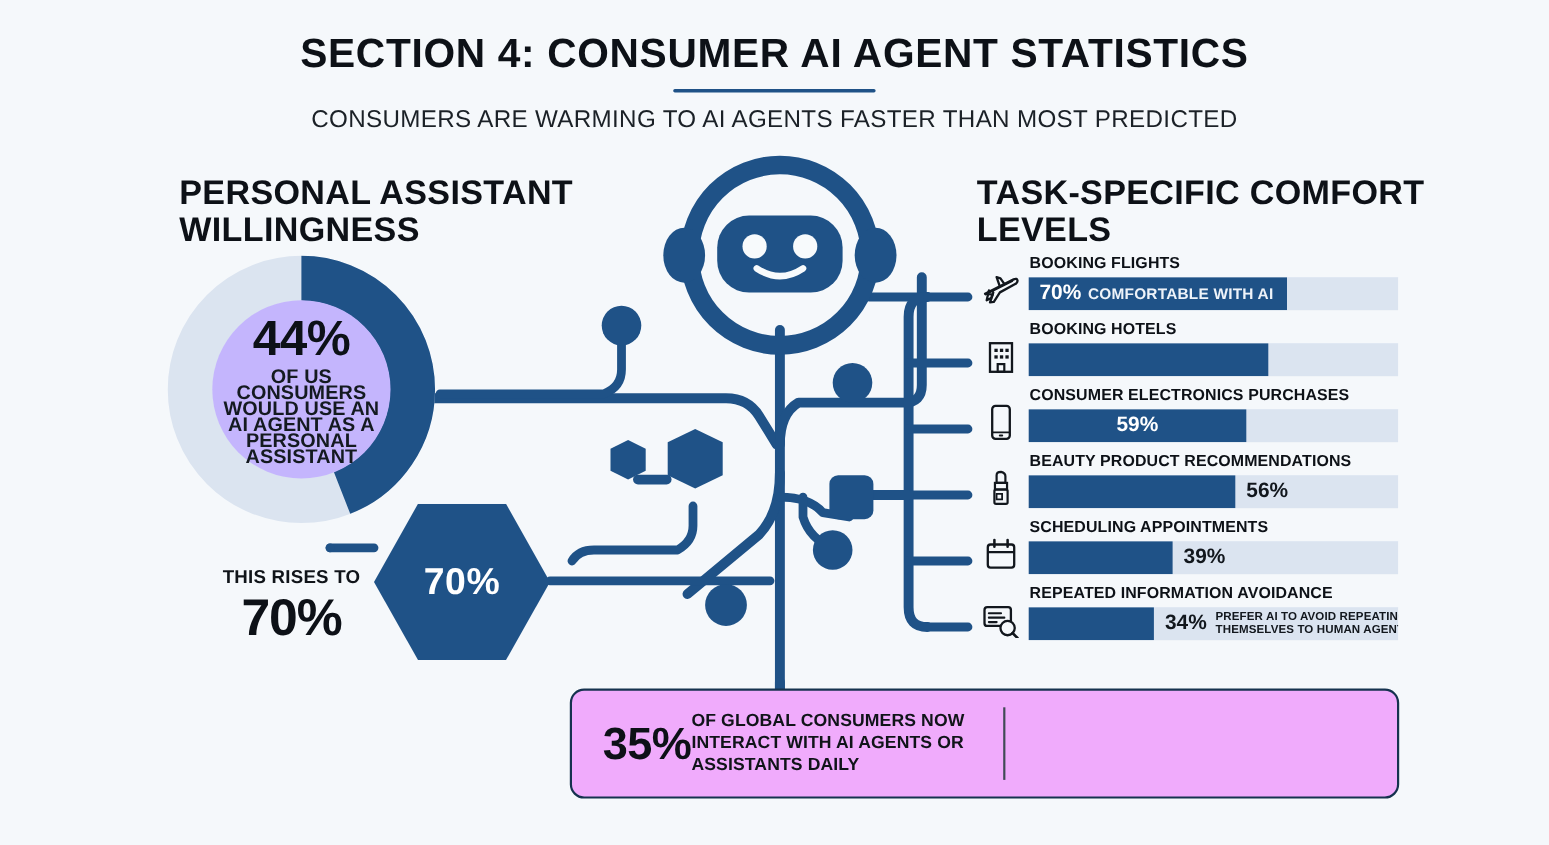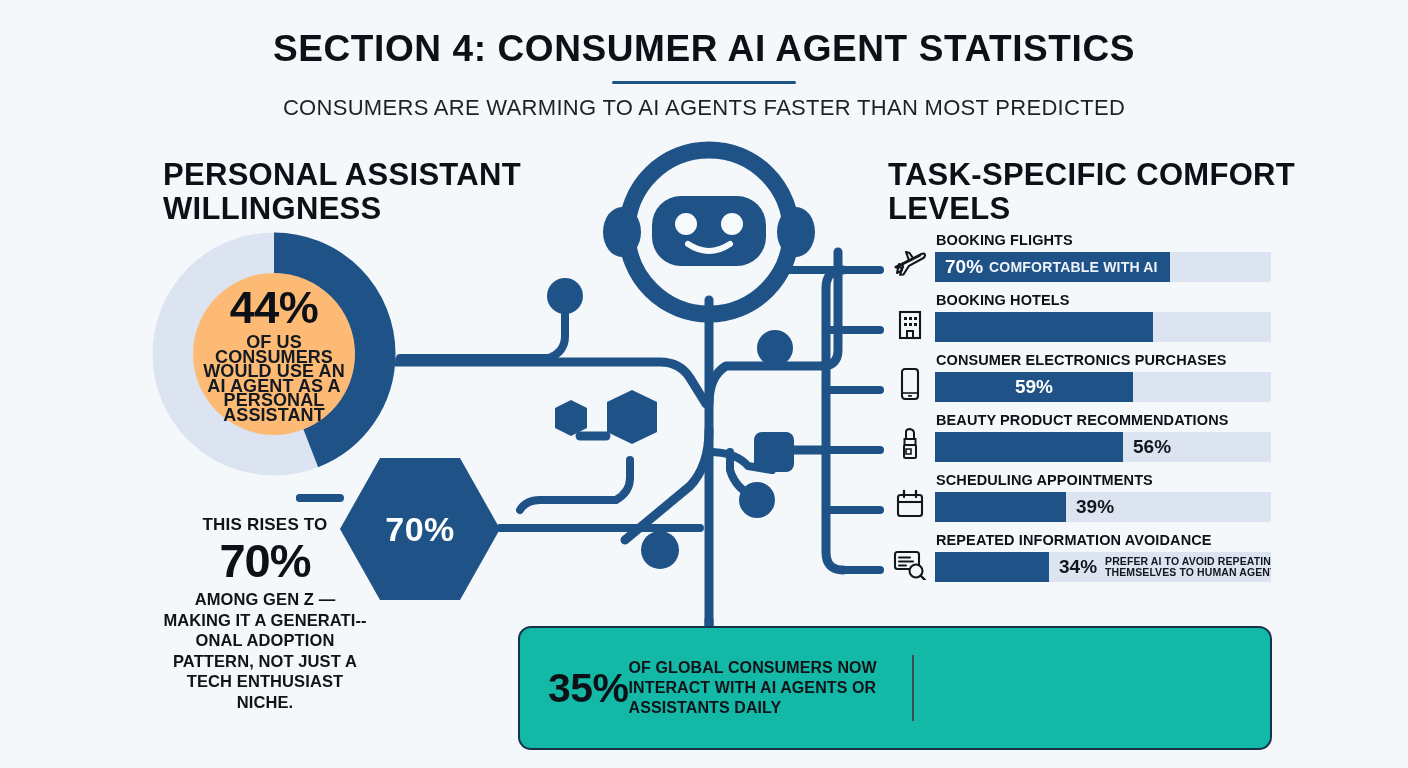--- a/index.html
+++ b/index.html
@@ -33,21 +33,21 @@
     position:absolute; font-size:31px; font-weight:bold;
     line-height:34px; letter-spacing:0.3px; color:#0d1117;
   }
 
   
   #left-head { left:163px; top:158px; width:420px; }
 
   #donut-wrap { position:absolute; left:152px; top:232px; width:244px; height:244px; }
   #donut-center {
     position:absolute; left:41px; top:41px; width:162px; height:162px;
-    border-radius:50%; background:#fdba74;
+    border-radius:50%; background:#c4b5fd;
     display:flex; flex-direction:column; align-items:center; justify-content:center;
     text-align:center;
   }
   #donut-value { font-size:45px; font-weight:bold; line-height:44px; color:#0d1117; letter-spacing:-0.5px; }
   #donut-caption {
     margin-top:5px; font-size:18px; font-weight:bold; line-height:14.5px;
     color:#141a20; letter-spacing:0.1px;
   }
 
   #rise-block { position:absolute; left:160px; top:515px; width:210px; text-align:center; }
@@ -94,22 +94,22 @@
     display:flex; align-items:center; gap:8px; white-space:nowrap;
   }
   .bar-outside .pct { font-size:19px; font-weight:bold; color:#12171d; }
   .bar-outside .txt2 {
     font-size:10.5px; font-weight:bold; line-height:11.5px;
     color:#12171d; letter-spacing:0.1px;
   }
 
   
   #callout {
-    position:absolute; left:518px; top:626px; width:754px; height:124px;
-    border:2px solid #16324f; border-radius:13px; background:#14b8a6;
+    position:absolute; left:518px; top:626px; width:754px; height:100px;
+    border:2px solid #16324f; border-radius:13px; background:#f0abfc;
     display:flex; align-items:center;
   }
   #callout-left { display:flex; align-items:center; padding-left:28px; width:392px; }
   #co-pct { font-size:41px; font-weight:bold; letter-spacing:-0.5px; color:#0d1117; }
   #co-text { font-size:16px; font-weight:bold; line-height:20px; letter-spacing:0.1px; color:#101419; }
   #co-divider { width:2px; height:66px; background:#404a55; }
   #callout-right { padding-left:26px; width:352px; }
   #co-text2 { font-size:17px; font-weight:bold; line-height:20px; letter-spacing:0.1px; color:#101419; }
   #co-text2 .big { font-size:21px; }
 
@@ -193,21 +193,20 @@
     </svg>
     <div id="donut-center">
       <div id="donut-value">44%</div>
       <div id="donut-caption">OF US CONSUMERS WOULD USE AN AI AGENT AS A PERSONAL ASSISTANT</div>
     </div>
   </div>
 
   <div id="rise-block">
     <div id="rise-pre">THIS RISES TO</div>
     <div id="rise-value">70%</div>
-    <div id="rise-body">AMONG GEN Z — MAKING IT A GENERATI--ONAL ADOPTION PATTERN, NOT JUST A TECH ENTHUSIAST NICHE.</div>
   </div>
 
   <div id="hex70">
     <span id="hex70-label">70%</span>
   </div>
 
   <div class="sec-head" id="right-head">TASK-SPECIFIC COMFORT LEVELS</div>
 
   <div id="bars">
       <div class="bar-row" style="top: 0px;">

